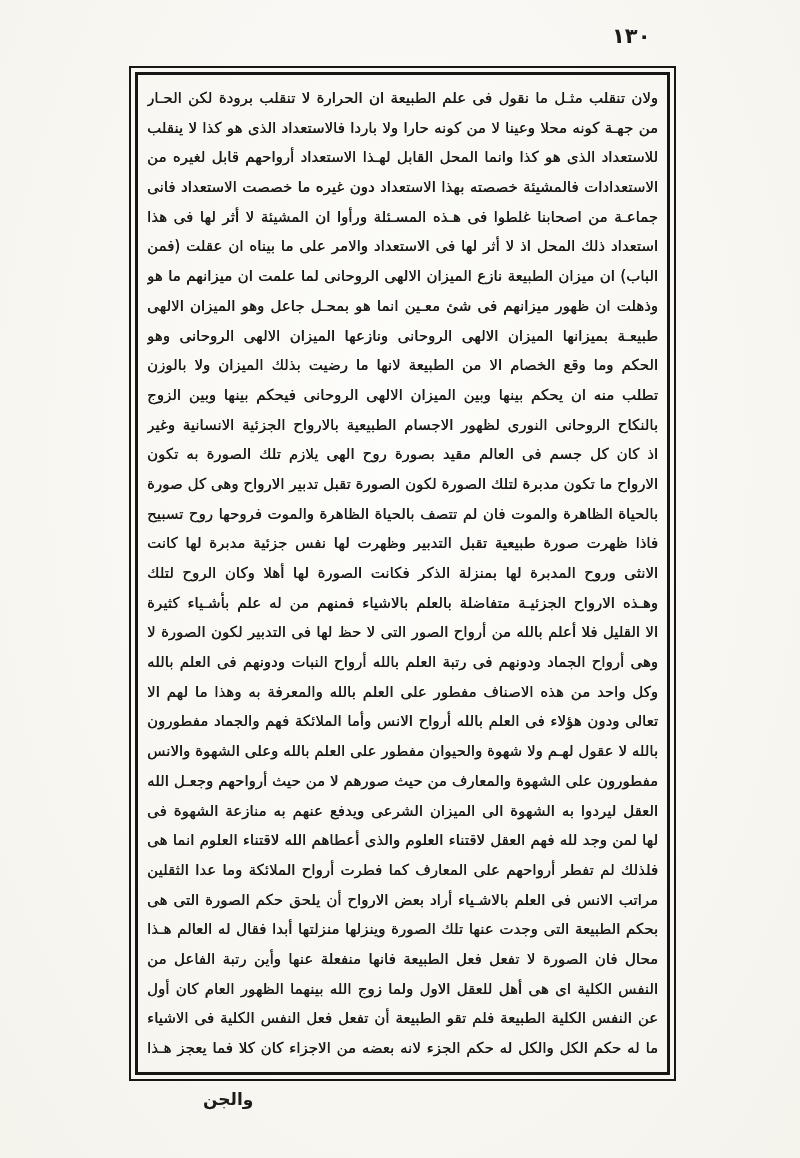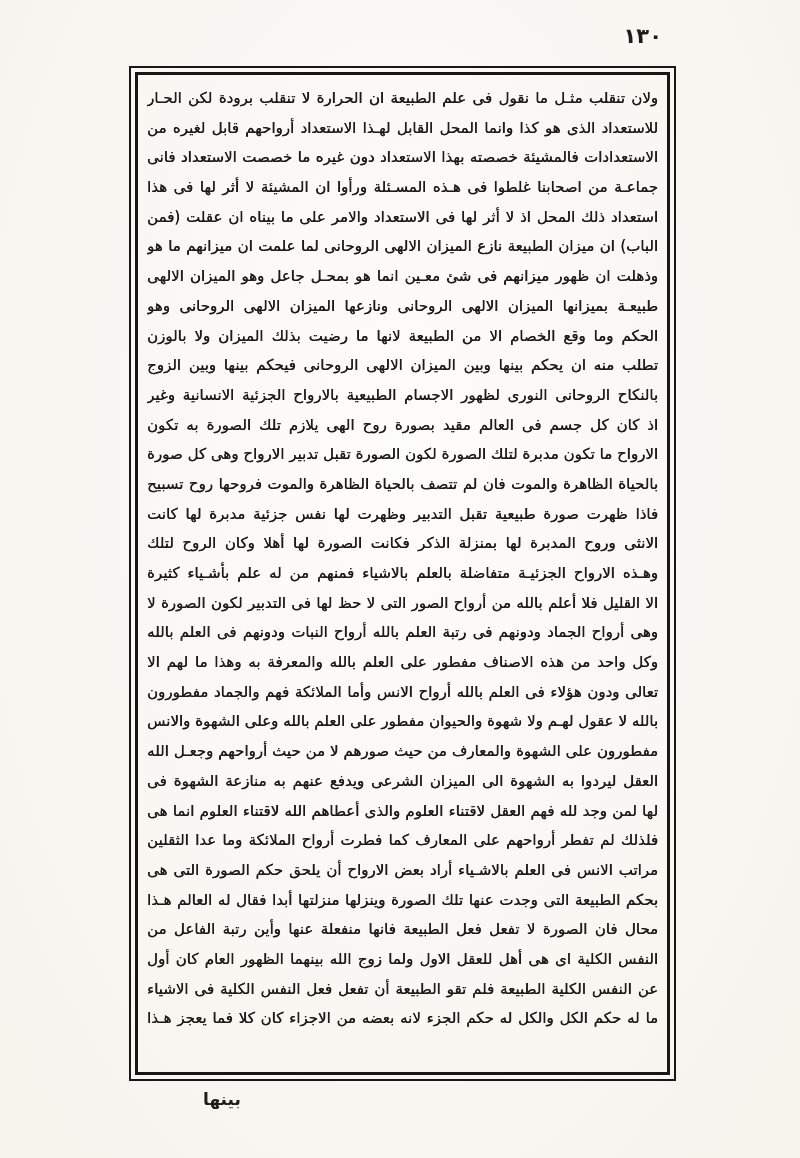--- a/index.html
+++ b/index.html
@@ -19,21 +19,21 @@
     inset: 0;
     background:
       radial-gradient(ellipse at 50% 40%, rgba(255,255,255,0.6), rgba(225,222,210,0.25) 95%),
       #fbfaf5;
   }
   .page-number {
     position: absolute;
     top: 24px;
     left: 612px;
     width: 50px;
-    text-align: right;
+    text-align: left;
     font-size: 21px;
     font-weight: bold;
     color: #1c1c1c;
     letter-spacing: 2px;
   }
   .frame-outer {
     position: absolute;
     left: 129px;
     top: 66px;
     width: 547px;
@@ -81,20 +81,21 @@
 <body>
 
 <div class="page">
 
   <div class="page-number">١٣٠</div>
 
   <div class="frame-outer">
     <div class="frame-inner">
       <div class="text-block" id="text-block">
           <div class="line">ولان تنقلب مثـل ما نقول فى علم الطبيعة ان الحرارة لا تنقلب برودة لكن الحـار ينقلب باردا</div>
+          <div class="line">من جهـة كونه محلا وعينا لا من كونه حارا ولا باردا فالاستعداد الذى هو كذا لا ينقلب</div>
           <div class="line">للاستعداد الذى هو كذا وانما المحل القابل لهـذا الاستعداد أرواحهم قابل لغيره من</div>
           <div class="line">الاستعدادات فالمشيئة خصصته بهذا الاستعداد دون غيره ما خصصت الاستعداد فانى رأيت</div>
           <div class="line">جماعـة من اصحابنا غلطوا فى هـذه المسـئلة ورأوا ان المشيئة لا أثر لها فى هذا المحل لما يعطيه</div>
           <div class="line">استعداد ذلك المحل اذ لا أثر لها فى الاستعداد والامر على ما بيناه ان عقلت (فمن مسائل هـذا</div>
           <div class="line">الباب) ان ميزان الطبيعة نازع الميزان الالهى الروحانى لما علمت ان ميزانهم ما هو بمحل جاعل</div>
           <div class="line">وذهلت ان ظهور ميزانهم فى شئ معـين انما هو بمحـل جاعل وهو الميزان الالهى فان نازعت</div>
           <div class="line">طبيعـة بميزانها الميزان الالهى الروحانى ونازعها الميزان الالهى الروحانى وهو الاقوى وله</div>
           <div class="line">الحكم وما وقع الخصام الا من الطبيعة لانها ما رضيت بذلك الميزان ولا بالوزن فارتفعت الى الله</div>
           <div class="line">تطلب منه ان يحكم بينها وبين الميزان الالهى الروحانى فيحكم بينها وبين الزوج المتوجه عليها</div>
           <div class="line">بالنكاح الروحانى النورى لظهور الاجسام الطبيعية بالارواح الجزئية الانسانية وغير الانسانية</div>
@@ -116,15 +117,15 @@
           <div class="line">مراتب الانس فى العلم بالاشـياء أراد بعض الارواح أن يلحق حكم الصورة التى هى مـدبرة لها</div>
           <div class="line">بحكم الطبيعة التى وجدت عنها تلك الصورة وينزلها منزلتها أبدا فقال له العالم هـذا الذى رمت</div>
           <div class="line">محال فان الصورة لا تفعل فعل الطبيعة فانها منفعلة عنها وأين رتبة الفاعل من المفعول ألا ترى</div>
           <div class="line">النفس الكلية اى هى أهل للعقل الاول ولما زوج الله بينهما الظهور العام كان أول مولود ظهر</div>
           <div class="line">عن النفس الكلية الطبيعة فلم تقو الطبيعة أن تفعل فعل النفس الكلية فى الاشياء لان الجزء</div>
           <div class="line">ما له حكم الكل والكل له حكم الجزء لانه بعضه من الاجزاء كان كلا فما يعجز هـذا الروح</div>
         </div>
     </div>
   </div>
 
-  <div class="catchword">بينها</div>
+  <div class="catchword">والجن</div>
 
 </div>
 
 </body></html>

